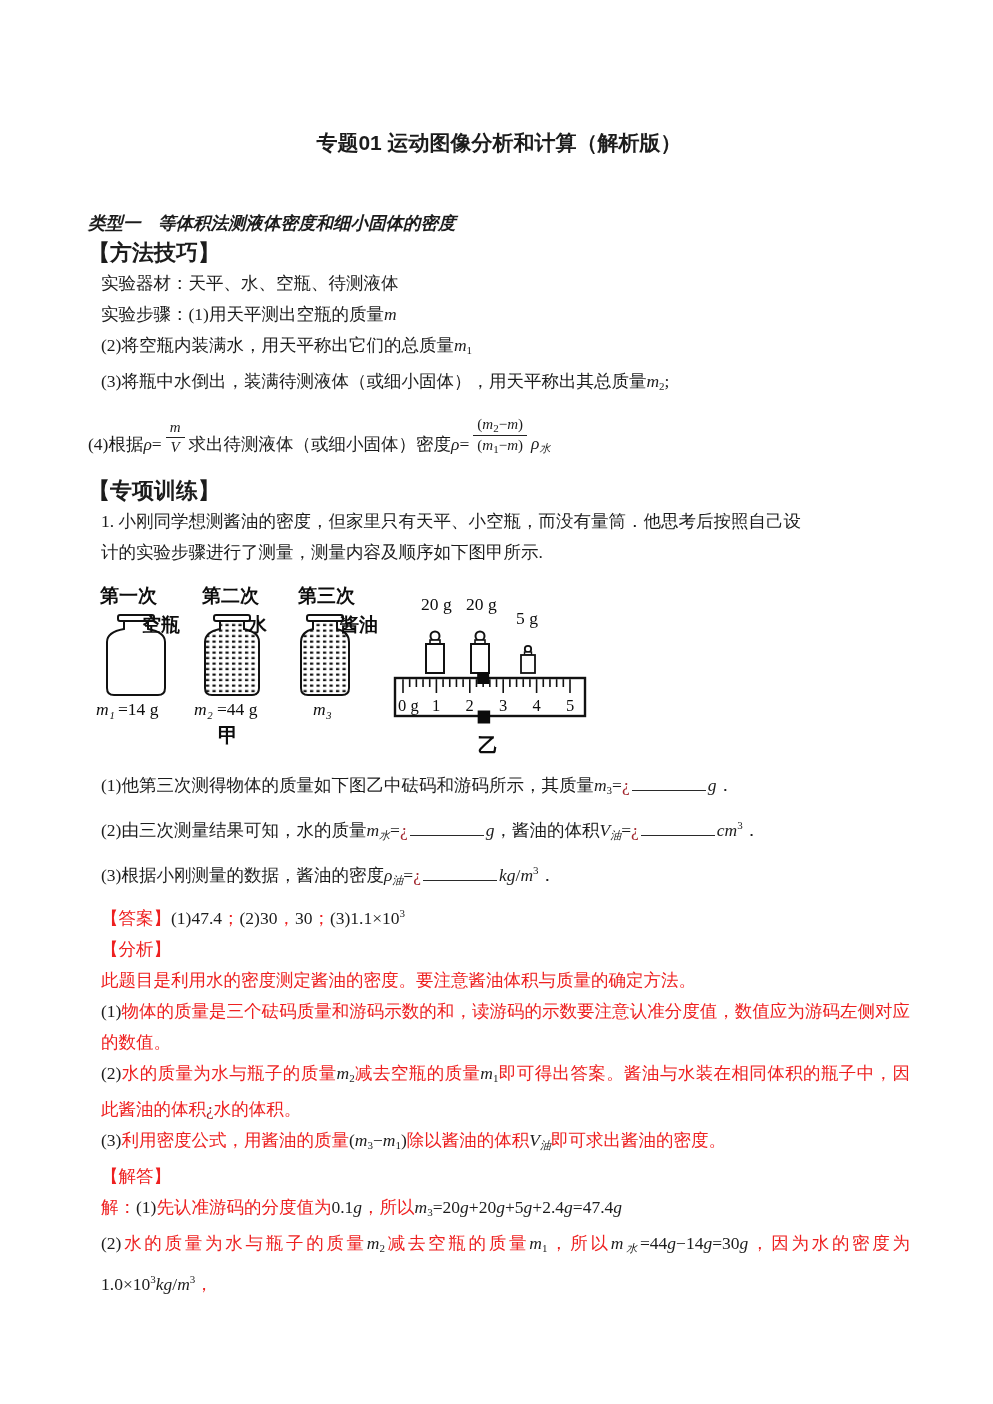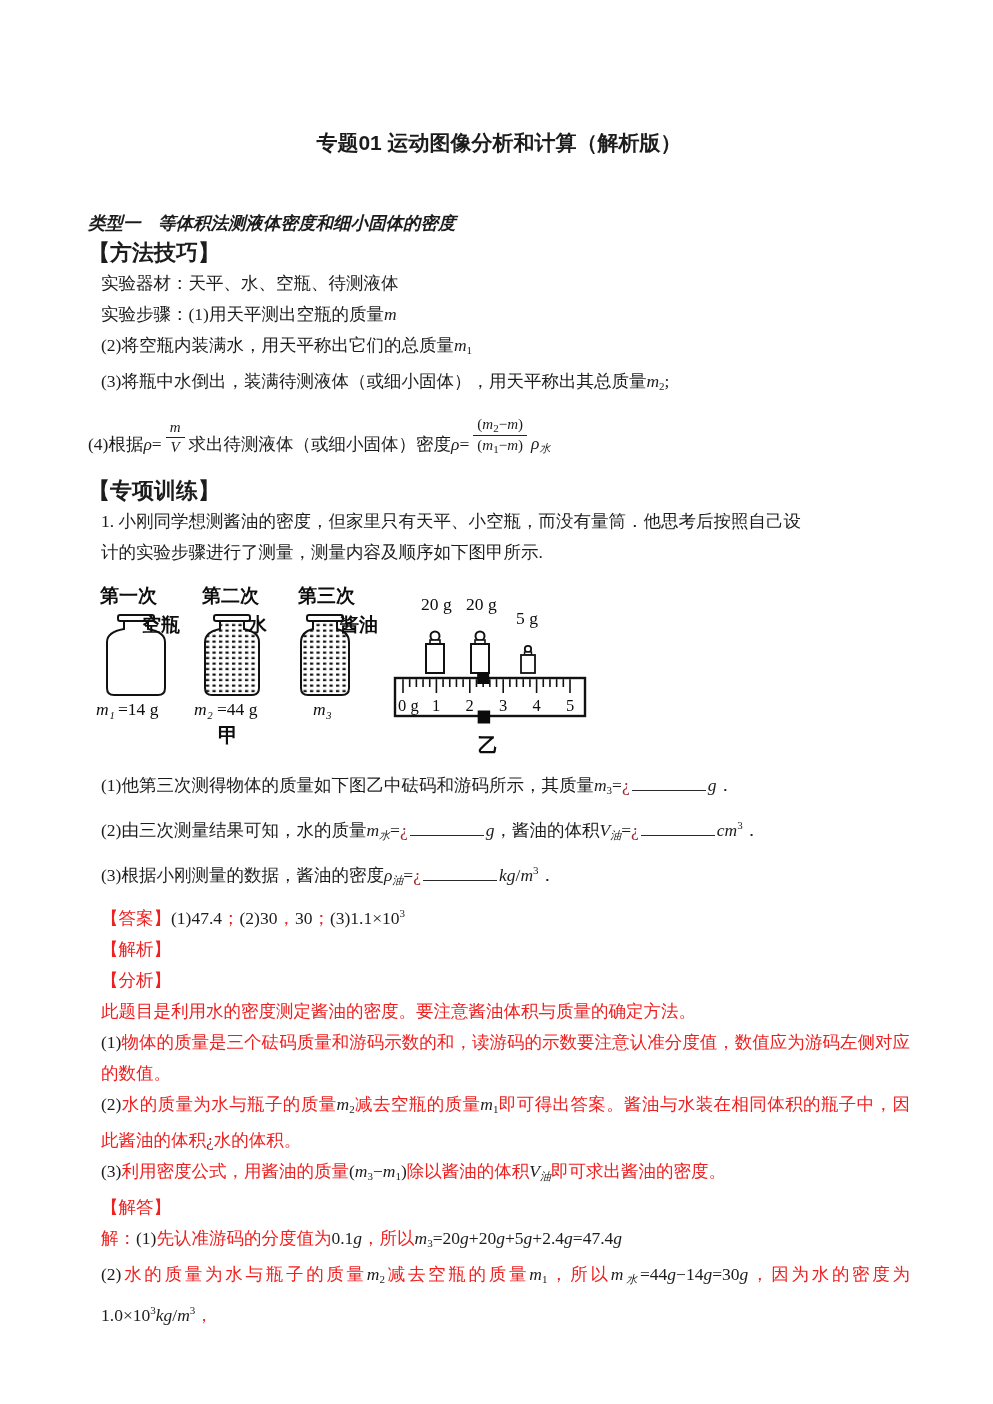--- a/index.html
+++ b/index.html
@@ -171,21 +171,20 @@
         </g>
         <text x="390" y="168" class="ft-cap">乙</text>
       </svg>
     </div>
 
     <div class="line lineq mt12"><span>(1)他第三次测得物体的质量如下图乙中砝码和游码所示，其质量</span><span class="i">m</span><span class="sub">3</span><span>=</span><span class="q">¿</span><span class="blank"></span><span class="i">g</span><span>．</span></div>
     <div class="line lineq"><span>(2)由三次测量结果可知，水的质量</span><span class="i">m</span><span class="isub">水</span><span>=</span><span class="q">¿</span><span class="blank"></span><span class="i">g</span><span>，酱油的体积</span><span class="i">V</span><span class="isub">油</span><span>=</span><span class="q">¿</span><span class="blank"></span><span class="i">cm</span><span class="sup">3</span><span>．</span></div>
     <div class="line lineq"><span>(3)根据小刚测量的数据，酱油的密度</span><span class="i">ρ</span><span class="isub">油</span><span>=</span><span class="q">¿</span><span class="blank"></span><span class="i">kg</span><span>/</span><span class="i">m</span><span class="sup">3</span><span>．</span></div>
 
     <div class="line"><span class="red">【答案】</span><span>(1)47.4</span><span class="red">；</span><span>(2)30</span><span class="red">，</span><span>30</span><span class="red">；</span><span>(3)1.1×10</span><span class="sup">3</span></div>
-    <div class="line red">【解析】</div>
     <div class="line red">【分析】</div>
 
     <div class="line"><span class="red">此题目是利用水的密度测定酱油的密度。要注意酱油体积与质量的确定方法。</span></div>
     <div class="line"><span class="blk">(1)</span><span class="red">物体的质量是三个砝码质量和游码示数的和，读游码的示数要注意认准分度值，数值应为游码左侧对应的数值。</span></div>
     <div class="line"><span class="blk">(2)</span><span class="red">水的质量为水与瓶子的质量</span><span class="i">m</span><span class="sub">2</span><span class="red">减去空瓶的质量</span><span class="i">m</span><span class="sub">1</span><span class="red">即可得出答案。酱油与水装在相同体积的瓶子中，因此酱油的体积</span><span class="q">¿</span><span class="red">水的体积。</span></div>
     <div class="line"><span class="blk">(3)</span><span class="red">利用密度公式，用酱油的质量</span><span class="blk">(</span><span class="i">m</span><span class="sub">3</span><span class="blk">−</span><span class="i">m</span><span class="sub">1</span><span class="blk">)</span><span class="red">除以酱油的体积</span><span class="i">V</span><span class="isub">油</span><span class="red">即可求出酱油的密度。</span></div>
 
     <div class="line red">【解答】</div>
     <div class="line"><span class="red">解：</span><span class="blk">(1)</span><span class="red">先认准游码的分度值为</span><span class="blk">0.1</span><span class="i">g</span><span class="red">，所以</span><span class="i">m</span><span class="sub">3</span><span class="blk">=20</span><span class="i">g</span><span class="blk">+20</span><span class="i">g</span><span class="blk">+5</span><span class="i">g</span><span class="blk">+2.4</span><span class="i">g</span><span class="blk">=47.4</span><span class="i">g</span></div>
     <div class="line"><span class="blk">(2)</span><span class="red">水的质量为水与瓶子的质量</span><span class="i">m</span><span class="sub">2</span><span class="red">减去空瓶的质量</span><span class="i">m</span><span class="sub">1</span><span class="red">，所以</span><span class="i">m</span><span class="isub">水</span><span class="blk">=44</span><span class="i">g</span><span class="blk">−14</span><span class="i">g</span><span class="blk">=30</span><span class="i">g</span><span class="red">，因为水的密度为</span><span class="blk">1.0×10</span><span class="sup">3</span><span class="i">kg</span><span class="blk">/</span><span class="i">m</span><span class="sup">3</span><span class="red">，</span></div>

